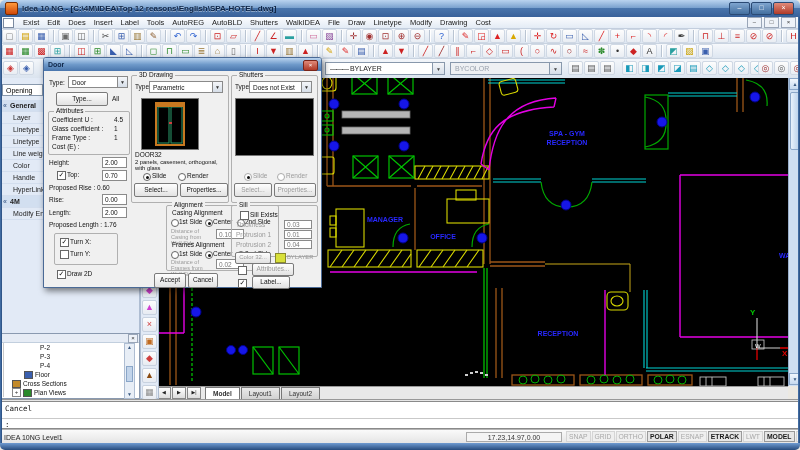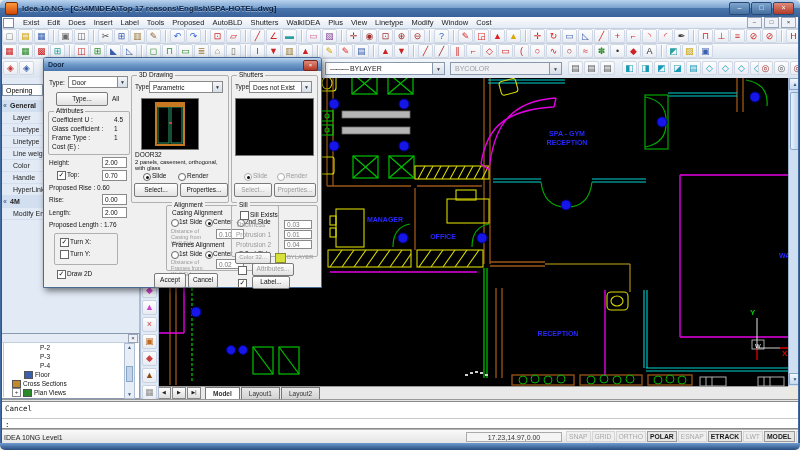--- a/index.html
+++ b/index.html
@@ -129,46 +129,46 @@
     background:linear-gradient(#6f9bd1,#274b7d);border-radius:0 0 5px 5px;}
   .sideframe{position:absolute;top:17px;width:2px;height:426px;background:linear-gradient(90deg,#4a76ad,#274b7d);z-index:40;}
 </style>
 </head>
 <body>
 
 <div id="app">
 
   <div class="titlebar">
     <div class="appico"></div>
-    <div class="ttl">Idea 10 NG  - [C:\4M\IDEA\Top 17 reasons\English\SPA-HOTEL.dwg]</div>
+    <div class="ttl">Idea 10 NG  - [C:\4M\IDEA\Top 12 reasons\English\SPA-HOTEL.dwg]</div>
   </div>
   <div class="winbtns">
     <div class="winbtn">–</div>
     <div class="winbtn">□</div>
     <div class="winbtn close">×</div>
   </div>
 
   <div class="menubar">
     <div class="doc"></div>
     <div id="menu-items" style="display:flex;">
         <span class="mi">Exist</span>
         <span class="mi">Edit</span>
         <span class="mi">Does</span>
         <span class="mi">Insert</span>
         <span class="mi">Label</span>
         <span class="mi">Tools</span>
-        <span class="mi">Proposed</span>
+        <span class="mi">AutoREG</span>
         <span class="mi">AutoBLD</span>
         <span class="mi">Shutters</span>
         <span class="mi">WalkIDEA</span>
-        <span class="mi">Plus</span>
-        <span class="mi">View</span>
+        <span class="mi">File</span>
+        <span class="mi">Draw</span>
         <span class="mi">Linetype</span>
         <span class="mi">Modify</span>
-        <span class="mi">Window</span>
+        <span class="mi">Drawing</span>
         <span class="mi">Cost</span>
       </div>
     <div class="menuwin">
       <div class="mwb">–</div>
       <div class="mwb">□</div>
       <div class="mwb">×</div>
     </div>
   </div>
 
   <div id="tb1" class="tbrow">

